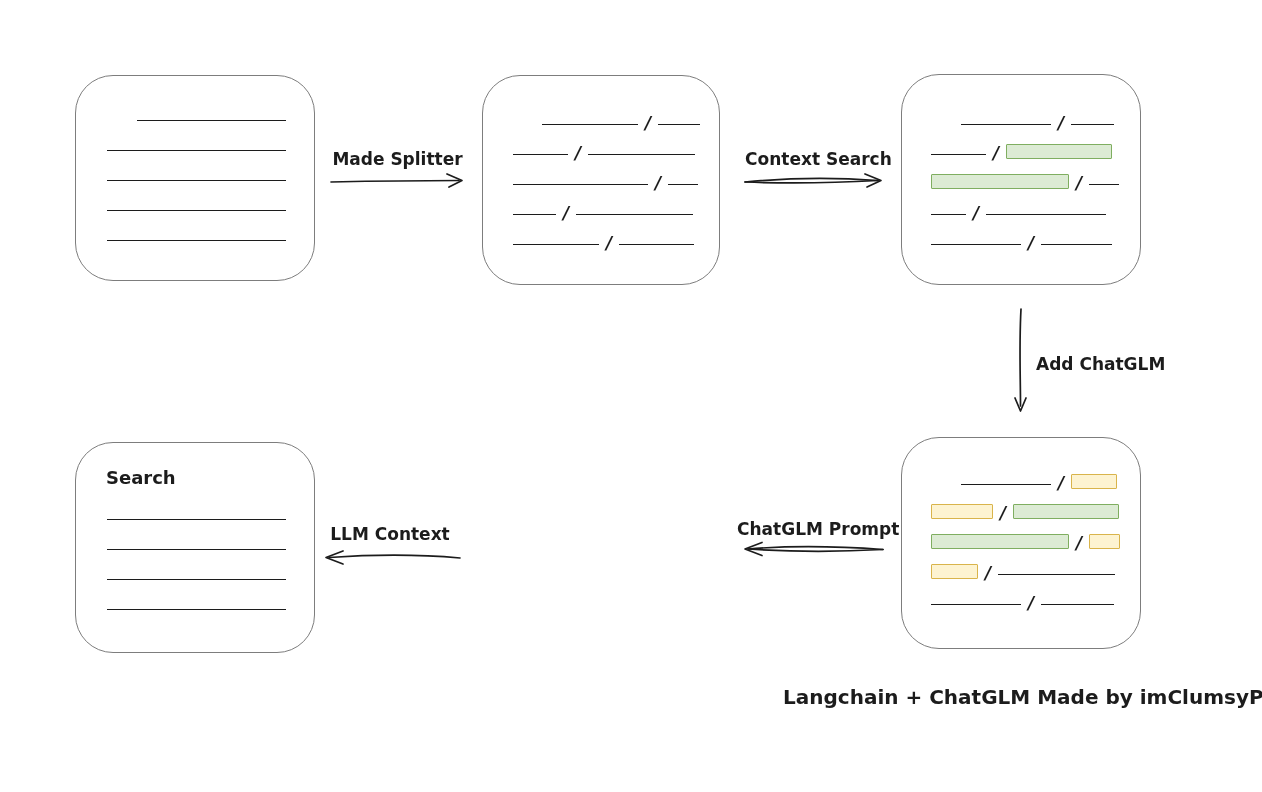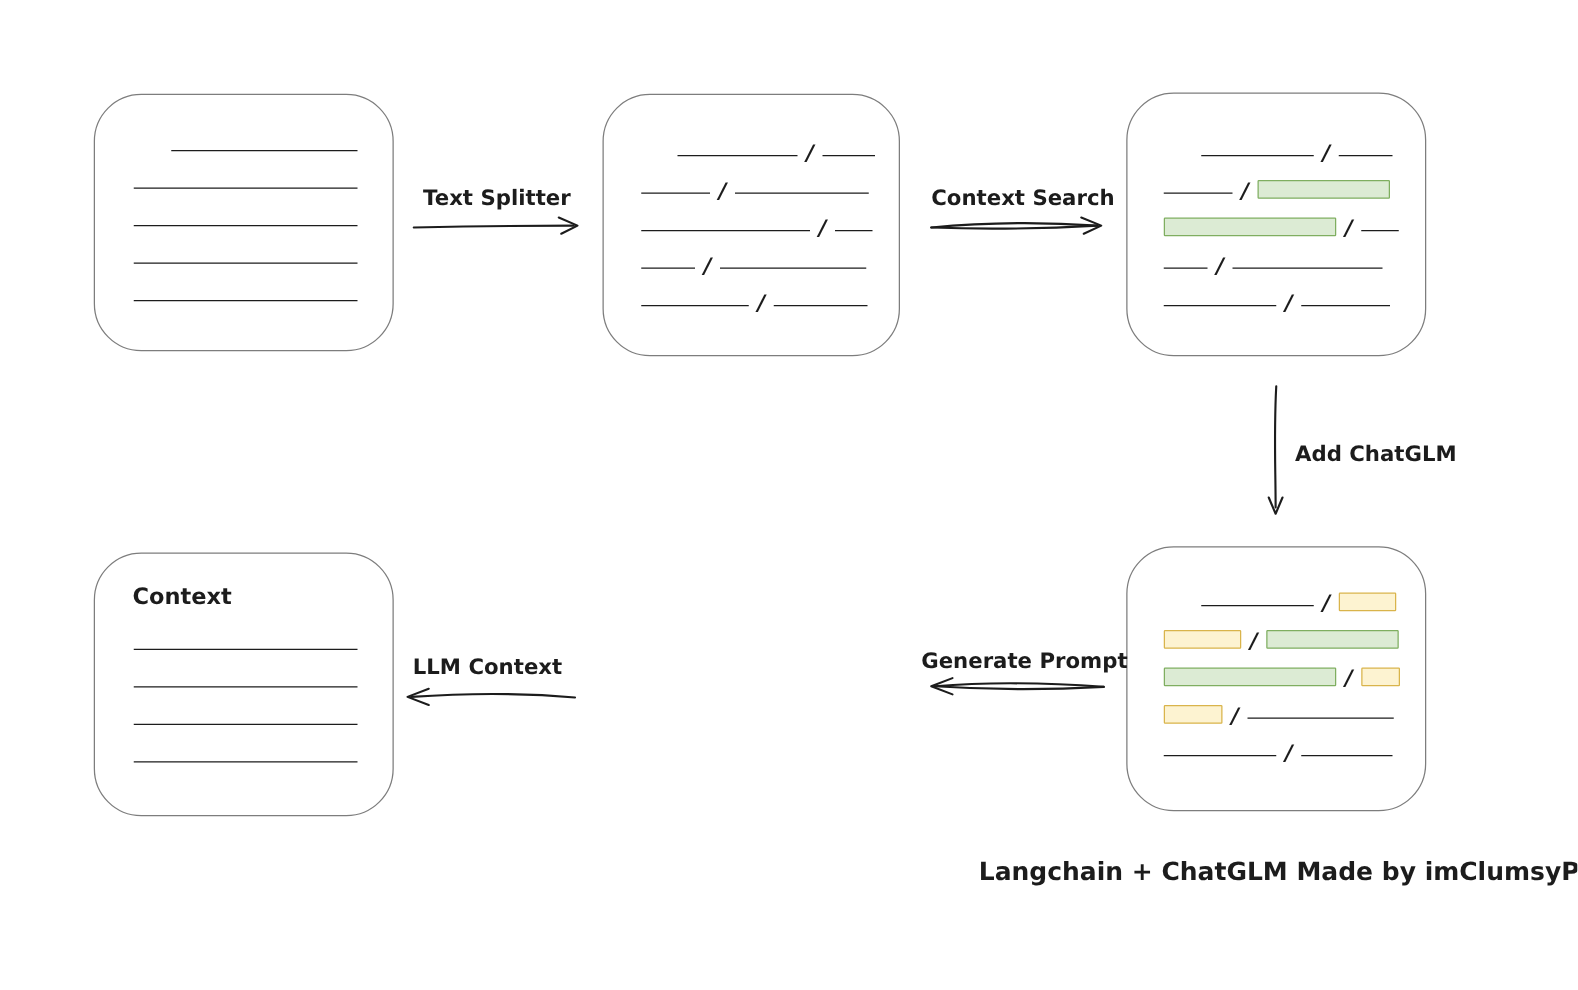--- a/index.html
+++ b/index.html
@@ -205,57 +205,57 @@
         <div class="seg-row">
           <span class="seg seg-line" style="width: 90px;"></span>
           <span class="slash">/</span>
           <span class="seg seg-line" style="width: 73px;"></span>
         </div>
       </div>
   </div>
 
 
   <div class="box" style="left:75px; top:442px; width:240px; height:211px;">
-    <div class="box-label" style="left:30px; top:24px;">Context</div>
+    <div class="box-label" style="left:30px; top:24px;">Search</div>
     <div class="rows" style="left:31px; top:52px;">
         <div class="seg-row">
           <span class="seg seg-line" style="width: 179px;"></span>
         </div>
         <div class="seg-row">
           <span class="seg seg-line" style="width: 179px;"></span>
         </div>
         <div class="seg-row">
           <span class="seg seg-line" style="width: 179px;"></span>
         </div>
         <div class="seg-row">
           <span class="seg seg-line" style="width: 179px;"></span>
         </div>
       </div>
   </div>
 
-  <div class="arrow-label" style="left:330px; top:149px; width:135px;">Text Splitter</div>
+  <div class="arrow-label" style="left:330px; top:149px; width:135px;">Made Splitter</div>
   <svg class="arrow-svg" style="left:328px; top:170px;" width="140" height="22" viewBox="0 0 140 22">
     <path d="M3 12 C 50 11, 95 10.5, 131 10.5"></path>
     <polyline points="119,4 134,10.5 121,17"></polyline>
   </svg>
 
   <div class="arrow-label" style="left:745px; top:149px; width:135px;">Context Search</div>
   <svg class="arrow-svg" style="left:742px; top:170px;" width="146" height="22" viewBox="0 0 146 22">
     <path d="M3 12 C 55 7, 100 8, 136 10.5"></path>
     <path d="M3 12 C 55 14, 100 12.5, 136 10.5"></path>
     <polyline points="123,4 139,10.5 125,17"></polyline>
   </svg>
 
   <svg class="arrow-svg" style="left:1011px; top:306px;" width="20" height="112" viewBox="0 0 20 112">
     <path d="M10 3 C 8 40, 9.5 70, 9.5 100"></path>
     <polyline points="4,92 9.5,105 15,92"></polyline>
   </svg>
   <div class="arrow-label" style="left:1036px; top:354px;">Add ChatGLM</div>
 
-  <div class="arrow-label" style="left:737px; top:519px; width:148px;">Generate Prompt</div>
+  <div class="arrow-label" style="left:737px; top:519px; width:148px;">ChatGLM Prompt</div>
   <svg class="arrow-svg" style="left:738px; top:539px;" width="148" height="22" viewBox="0 0 148 22">
     <path d="M145 10.5 C 90 6.5, 40 7.5, 10 10"></path>
     <path d="M145 10.5 C 90 13.5, 40 12, 10 10"></path>
     <polyline points="24,3.5 7,10 24,16.5"></polyline>
   </svg>
 
   <div class="arrow-label" style="left:325px; top:524px; width:130px;">LLM Context</div>
   <svg class="arrow-svg" style="left:320px; top:547px;" width="142" height="22" viewBox="0 0 142 22">
     <path d="M140 11 C 90 6.5, 45 8, 9 10.5"></path>
     <polyline points="23,4 6,10.5 23,17"></polyline>

